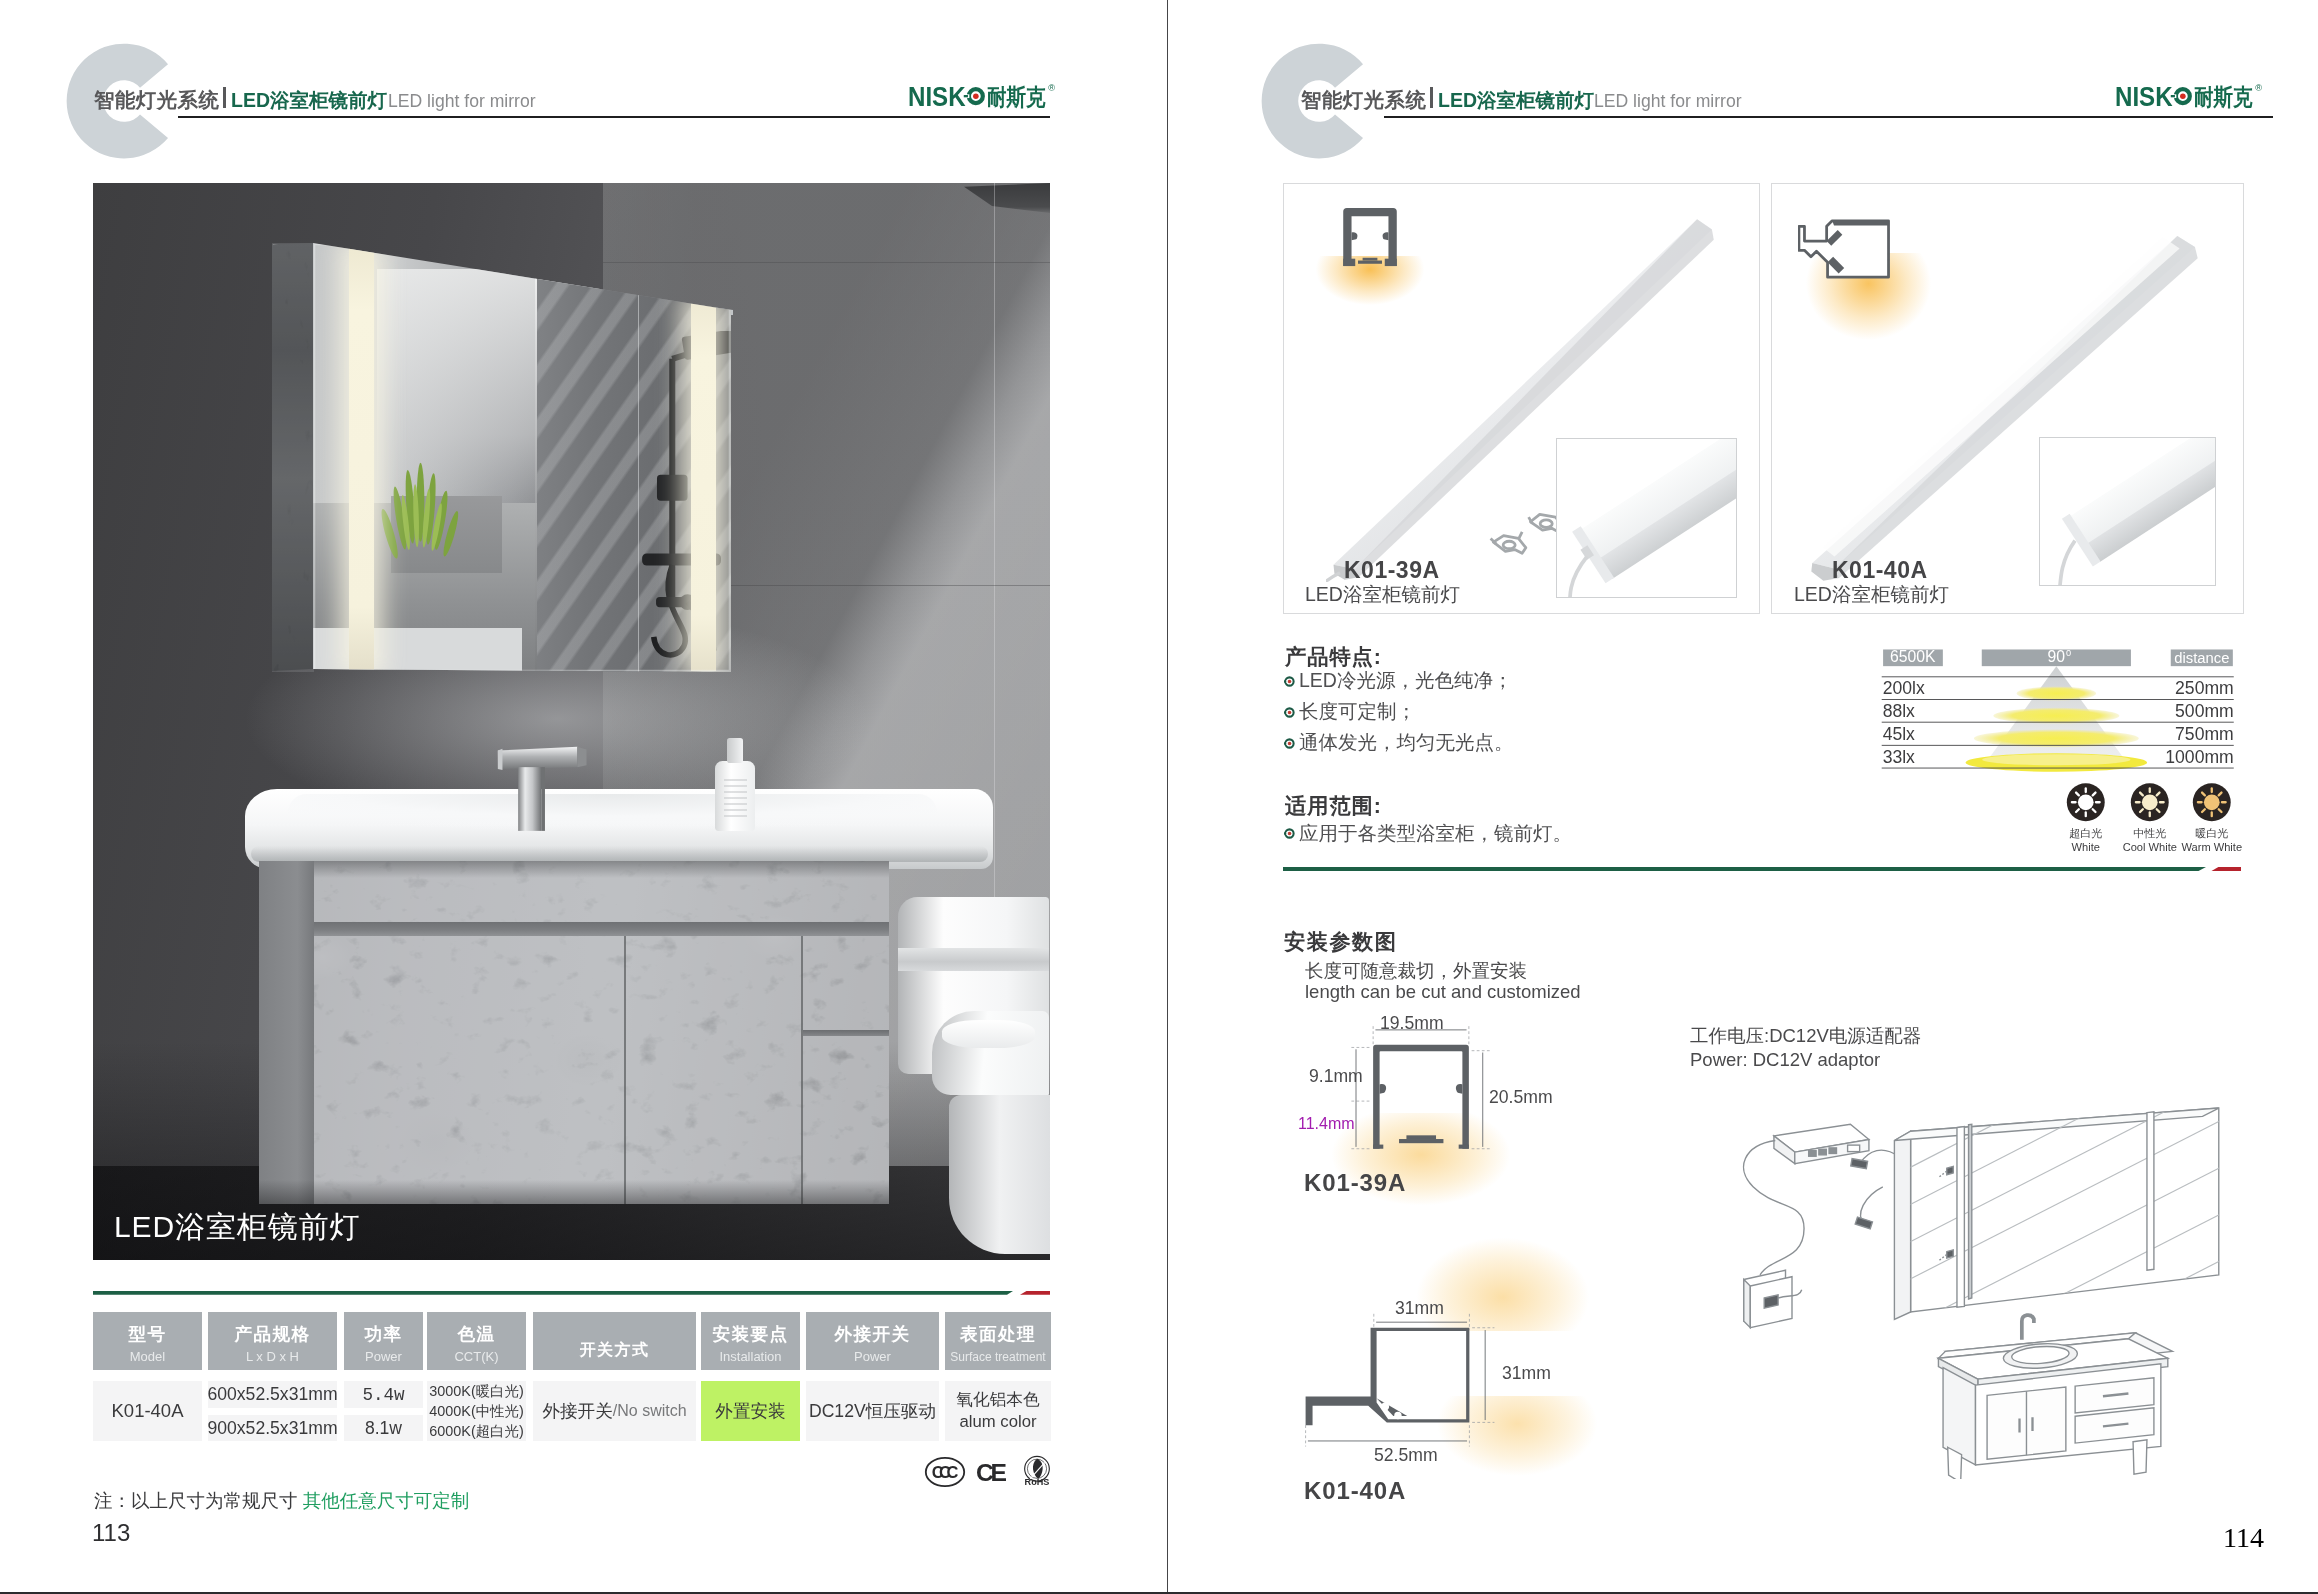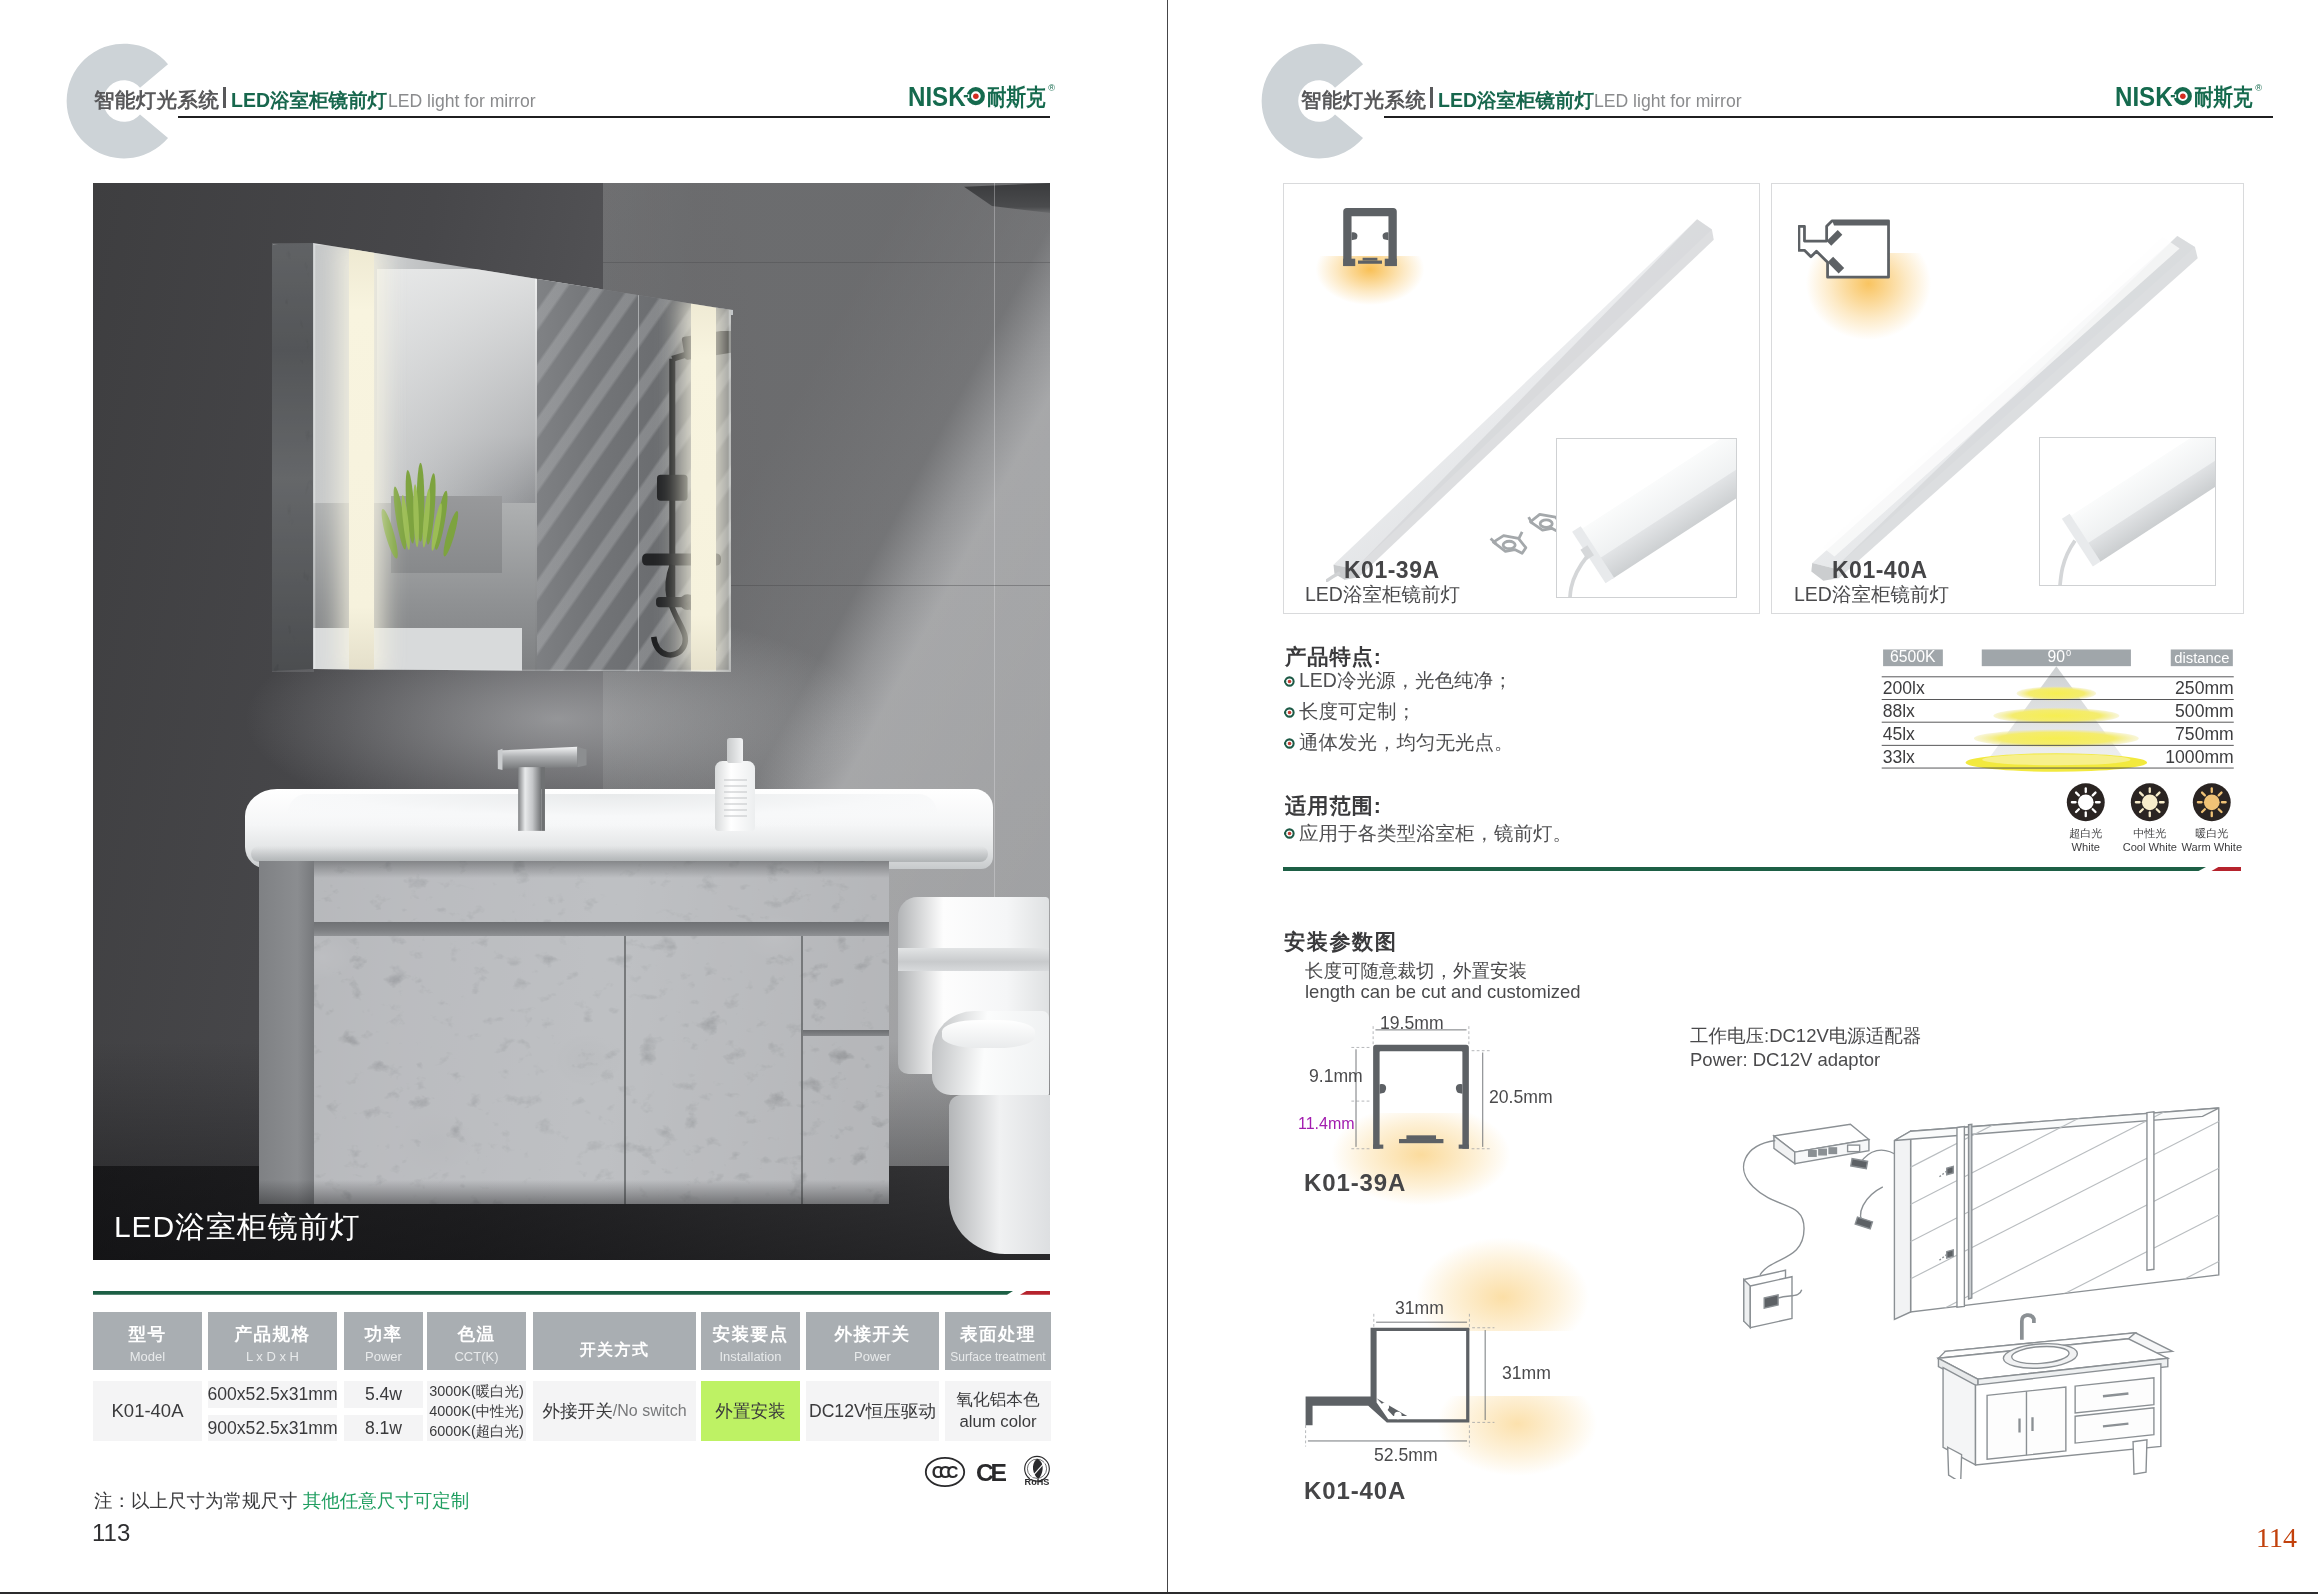--- a/index.html
+++ b/index.html
@@ -244,21 +244,21 @@
         <div style="font-size:17.6px;font-weight:bold;margin-top:10.2px;letter-spacing:1.4px;">表面处理</div>
         <div style="font-size:12px;margin-top:3.7px;color:#e8eaeb;">Surface treatment</div>
       </div>
 
   <div class="abs" style="left:0px;top:69px;width:109px;height:60px;background:#f4f4f5;color:#3a3a3c;font-size:18.5px;display:flex;align-items:center;justify-content:center;">K01-40A</div>
 
   <div class="abs" style="left:115px;top:69px;width:129px;height:27px;background:#f4f4f5;color:#3a3a3c;font-size:17.6px;display:flex;align-items:center;justify-content:center;">600x52.5x31mm</div>
 
   <div class="abs" style="left:115px;top:103px;width:129px;height:26px;background:#f4f4f5;color:#3a3a3c;font-size:17.6px;display:flex;align-items:center;justify-content:center;">900x52.5x31mm</div>
 
-  <div class="abs" style="left:251px;top:69px;width:79px;height:27px;background:#f4f4f5;color:#3a3a3c;font-size:17.6px;display:flex;align-items:center;justify-content:center;">5.4w</div>
+  <div class="abs" style="left:251px;top:69px;width:79px;height:27px;background:#f4f4f5;color:#3a3a3c;font-size:17.6px;display:flex;align-items:center;justify-content:center;font-family:Liberation Mono, monospace;">5.4w</div>
 
   <div class="abs" style="left:251px;top:103px;width:79px;height:26px;background:#f4f4f5;color:#3a3a3c;font-size:17.6px;display:flex;align-items:center;justify-content:center;">8.1w</div>
 
   <div class="abs" style="left:334px;top:69px;width:99px;height:60px;background:#f4f4f5;color:#3a3a3c;font-size:14.4px;display:flex;flex-direction:column;align-items:center;justify-content:center;line-height:20px;">
         <span>3000K(暖白光)</span>
         <span>4000K(中性光)</span>
         <span>6000K(超白光)</span>
       </div>
 
   <div class="abs" style="left:440px;top:69px;width:163px;height:60px;background:#f4f4f5;color:#3a3a3c;font-size:17.6px;display:flex;align-items:center;justify-content:center;">外接开关<span style="color:#77787a;font-size:16px;">/No switch</span></div>
@@ -741,16 +741,16 @@
       <polygon points="775,660 945,642 945,700 775,718" fill="#fdfdfd"></polygon>
       <polygon points="775,725 945,707 945,765 775,783" fill="#fdfdfd"></polygon>
       <path d="M835 682 L890 676 M835 747 L890 741" stroke-width="5"></path>
 
       <polygon points="500,792 530,808 528,868 502,852" fill="#ffffff"></polygon>
       <polygon points="900,780 930,776 928,846 902,850" fill="#ffffff"></polygon>
     </g>
   </g>
 </svg>
 
-<div class="abs" style="left:2223px;top:1522px;font-family:'Liberation Serif',serif;font-size:28px;color:#c2410c;margin-left:33px;">114</div>
+<div class="abs" style="left:2223px;top:1522px;font-family:'Liberation Serif',serif;font-size:28px;color:#000000;">114</div>
 
 </div>
 
 
 </body></html>

